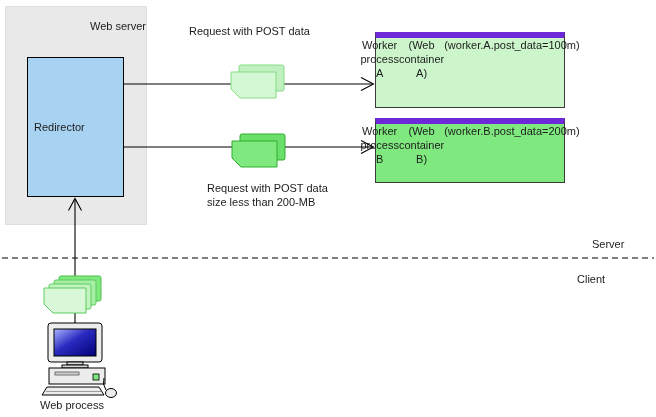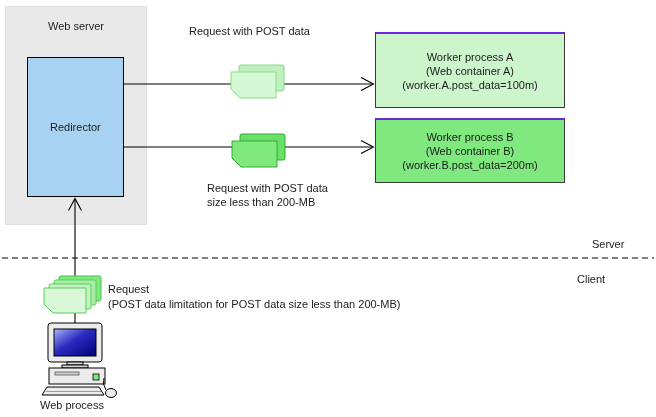--- a/index.html
+++ b/index.html
@@ -9,32 +9,32 @@
   .canvas {
     position:relative; width:656px; height:417px; background:#fff;
     color:#1c1c1c; font-size:11px; line-height:14px; overflow:hidden;
   }
   .svg-layer { position:absolute; left:0; top:0; z-index:5; pointer-events:none; }
 
   .group-box {
     position:absolute; left:5px; top:6px; width:142px; height:219px;
     background:var(--group-bg,#e9e9e9); border:1px solid #e0e0e0; z-index:1;
   }
-  .group-label { position:absolute; top:12px; left:0; width:100%; text-align:center; }
+  .group-label { position:absolute; top:12px; left:0; width:100%; text-align:right; }
 
   .redirector {
     position:absolute; left:27px; top:57px; width:97px; height:140px;
     background:var(--redirector-fill,#a8d2f2); border:1px solid var(--box-border,#000);
-    display:flex; align-items:center; padding-left:22px; z-index:2;
+    display:flex; align-items:center; padding-left:6px; z-index:2;
   }
 
   .worker {
     position:absolute; left:375px; width:190px;
-    border:1px solid var(--worker-border,#3a3a3a); border-top:2px solid #6d28d9;
-    display:flex; flex-direction:column; justify-content:center;
+    border:1px solid var(--worker-border,#3a3a3a); border-top:6px solid #6d28d9;
+    display:flex; flex-direction:row; justify-content:center;
     text-align:center; z-index:2;
   }
   .worker-a { top:32px; height:76px; background:var(--worker-a-fill,#ccf5cc); }
   .worker-b { top:118px; height:65px; background:var(--worker-b-fill,#7fe87f); }
 
   .flabel { position:absolute; z-index:3; white-space:nowrap; }
   .label-a { left:189px; top:24px; }
   .label-b { left:207px; top:181px; }
   .label-client { left:108px; top:282px; line-height:15px; }
   .zone-server { left:577px; top:237px;margin-left:15px; }
@@ -79,24 +79,20 @@
     <div>(Web container B)</div>
     <div>(worker.B.post_data=200m)</div>
   </div>
 
   <div class="flabel label-a">
     <div>Request with POST data</div>
   </div>
   <div class="flabel label-b">
     <div>Request with POST data</div>
     <div>size less than 200-MB</div>
-  </div>
-  <div class="flabel label-client">
-    <div>Request</div>
-    <div>(POST data limitation for POST data size less than 200-MB)</div>
   </div>
 
   <div class="flabel zone-server">Server</div>
   <div class="flabel zone-client">Client</div>
 
   <div class="flabel webclient-label">Web process</div>
 
   <svg class="svg-layer" width="656" height="417" viewBox="0 0 656 417">
     <defs>
       <linearGradient id="screenGrad" x1="0" y1="0" x2="1" y2="1">

